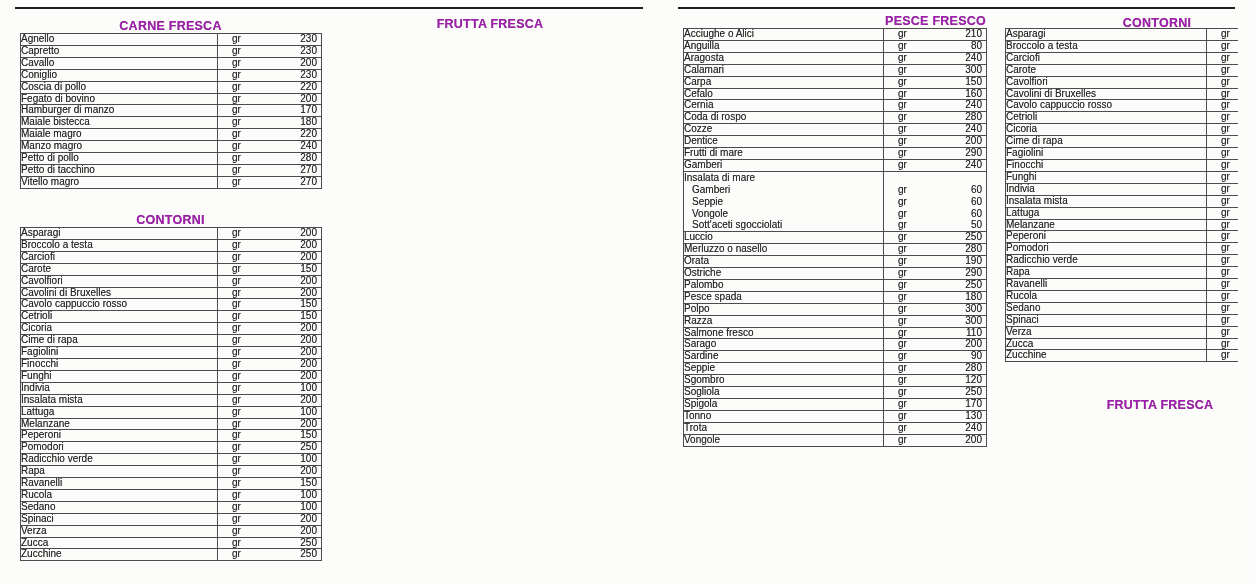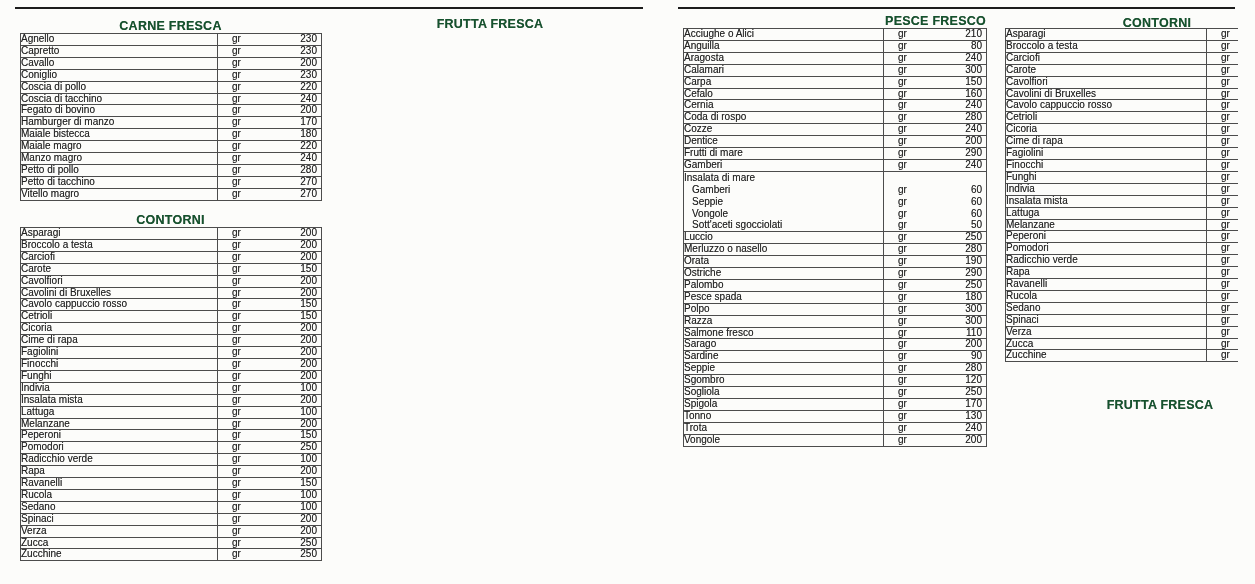--- a/index.html
+++ b/index.html
@@ -7,21 +7,21 @@
     position:relative; width:1255px; height:584px;
     background:#fcfcfa; overflow:hidden;
     font-family:"Liberation Sans", sans-serif; color:#262626;
   }
   .rule { position:absolute; top:7px; height:2px; background:#1c1c1c; }
   .rule-left  { left:15px;  width:628px; }
   .rule-right { left:678px; width:557px; }
 
   .sec-title {
     position:absolute; margin:0; text-align:center;
-    font-size:12.5px; font-weight:bold; letter-spacing:.25px; color:#14532d;
+    font-size:12.5px; font-weight:bold; letter-spacing:.25px; color:#a21caf;
     text-shadow:0 0 .4px rgba(0,0,0,.5);
     white-space:nowrap;
   }
 
   table.menu { position:absolute; border-collapse:collapse; table-layout:fixed; }
   table.menu td {
     border:1px solid #4c4c4c; padding:0; overflow:hidden;
     font-size:10px; line-height:10.9px; height:10.9px;
     white-space:nowrap; color:#242424;
     text-shadow:0 0 .3px rgba(0,0,0,.45);
@@ -95,29 +95,20 @@
         <tr>
           <td class="name-cell">Coscia di pollo</td>
           <td class="uv-cell">
             <div class="uvwrap">
               <span class="unit">gr</span>
               <span class="val">220</span>
             </div>
           </td>
         </tr>
         <tr>
-          <td class="name-cell">Coscia di tacchino</td>
-          <td class="uv-cell">
-            <div class="uvwrap">
-              <span class="unit">gr</span>
-              <span class="val">240</span>
-            </div>
-          </td>
-        </tr>
-        <tr>
           <td class="name-cell">Fegato di bovino</td>
           <td class="uv-cell">
             <div class="uvwrap">
               <span class="unit">gr</span>
               <span class="val">200</span>
             </div>
           </td>
         </tr>
         <tr>
           <td class="name-cell">Hamburger di manzo</td>

